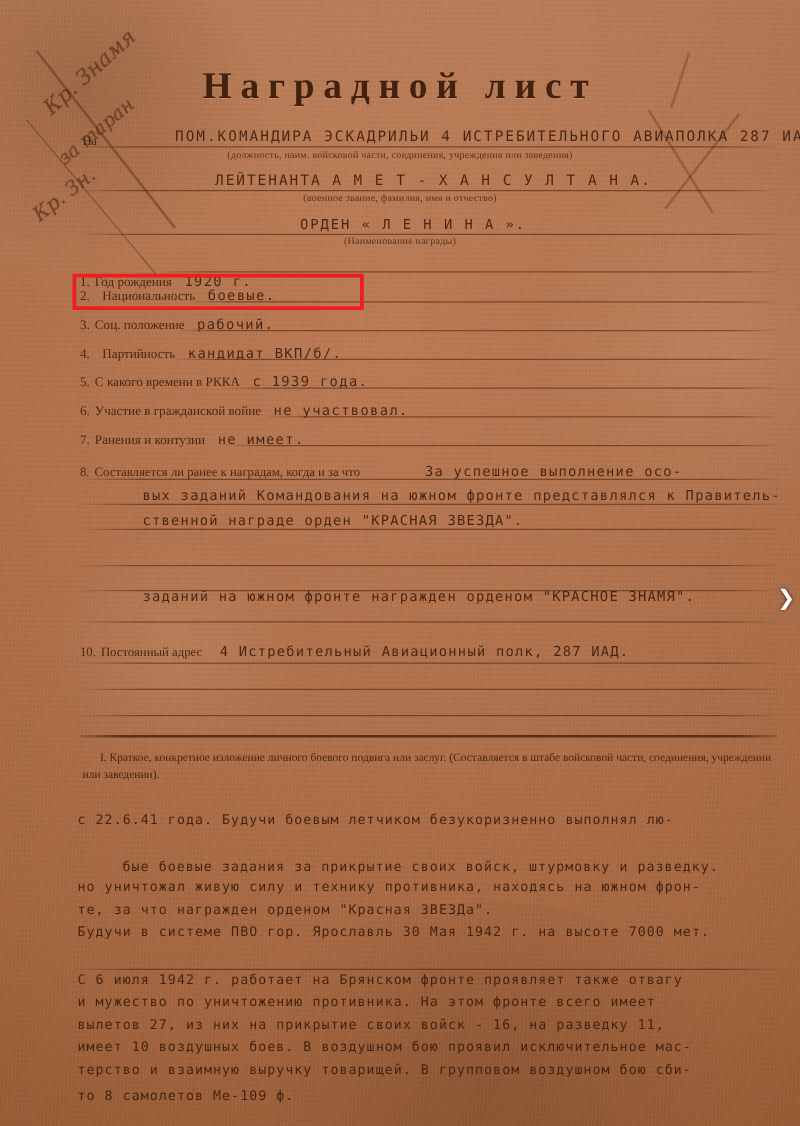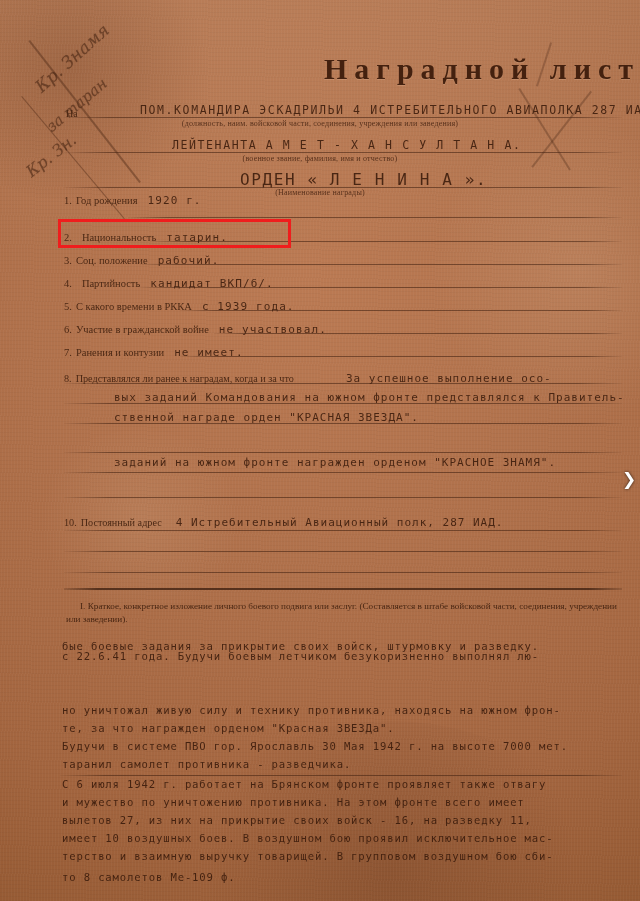--- a/index.html
+++ b/index.html
@@ -31,21 +31,21 @@
   .s1{left:-80px;top:-60px;width:300px;height:260px;background:radial-gradient(circle,rgba(90,46,22,.24),rgba(0,0,0,0) 70%);}
   .s2{right:-90px;top:120px;width:300px;height:300px;background:radial-gradient(circle,rgba(255,222,190,.13),rgba(0,0,0,0) 70%);}
   .s3{left:180px;bottom:-120px;width:420px;height:300px;background:radial-gradient(circle,rgba(70,34,14,.20),rgba(0,0,0,0) 72%);}
   .s4{left:30px;top:430px;width:220px;height:180px;background:radial-gradient(circle,rgba(255,225,195,.10),rgba(0,0,0,0) 70%);}
 
   
   .sheet{position:absolute;inset:0;color:#3c1d0d;}
 
   .title{
     position:absolute;left:0;right:0;top:52px;
-    text-align:right;
+    text-align:center;
     font-family:"Liberation Serif",serif;
     font-weight:700;
     font-size:30px;
     letter-spacing:7px;
     color:#44210f;
     text-shadow:0 1px 0 rgba(255,230,205,.16);
   }
 
   
   .tw{
@@ -160,36 +160,36 @@
     <div class="rule" style="left:64px;right:18px;top:117px;"></div>
     <div class="cap" style="top:119px;">(должность, наим. войсковой части, соединения, учреждения или заведения)</div>
 
     <div class="hdrline" style="left:124px;top:135px;">
       <span class="tw">ЛЕЙТЕНАНТА   А М Е Т - Х А Н   С У Л Т А Н А.</span>
     </div>
     <div class="rule" style="left:64px;right:18px;top:152px;"></div>
     <div class="cap" style="top:154px;">(военное звание, фамилия, имя и отчество)</div>
 
     <div class="hdrline" style="left:192px;top:170px;">
-      <span class="tw" style="font-size:16px;">ОРДЕН   « Л Е Н И Н А ».</span>
+      <span class="tw" style="font-size:11px;">ОРДЕН   « Л Е Н И Н А ».</span>
     </div>
     <div class="rule" style="left:64px;right:18px;top:187px;"></div>
     <div class="cap" style="top:188px;">(Наименование награды)</div>
 
-    <div class="row" style="top:190px;">
+    <div class="row" style="top:216px;">
       <span class="pr num">1.</span>
       <span class="pr lbl">Год  рождения</span>
       <span class="tw ans">1920 г.</span>
     </div>
     <div class="rule" style="left:128px;right:18px;top:217px;"></div>
 
     <div class="row" style="top:227px;">
       <span class="pr num">2.</span>
       <span class="pr lbl" style="margin-left:6px;text-align:center;">Национальность</span>
-      <span class="tw ans">татарин.</span>
+      <span class="tw ans">боевые.</span>
     </div>
     <div class="rule" style="left:150px;right:18px;top:241px;"></div>
 
     <div class="row" style="top:250px;">
       <span class="pr num">3.</span>
       <span class="pr lbl">Соц. положение</span>
       <span class="tw ans">рабочий.</span>
     </div>
     <div class="rule" style="left:140px;right:18px;top:264px;"></div>
 
@@ -216,58 +216,57 @@
 
     <div class="row" style="top:342px;">
       <span class="pr num">7.</span>
       <span class="pr lbl">Ранения и контузии</span>
       <span class="tw ans" style="">не имеет.</span>
     </div>
     <div class="rule" style="left:180px;right:18px;top:356px;"></div>
 
     <div class="wrap" style="left:64px;top:368px;">
       <span class="pr" style="font-size:10.2px;">8.</span>
-      <span class="pr" style="font-size:10.2px;">Представлялся ли ранее к наградам, когда  и   за   что</span>
+      <span class="pr" style="font-size:10.2px;">Составляется ли ранее к наградам, когда  и   за   что</span>
       <span class="tw">За успешное выполнение осо-</span>
     </div>
     <div class="rule" style="left:64px;right:18px;top:383px;"></div>
     <div class="wrap" style="left:66px;top:387px;">
       <span class="tw">вых заданий Командования на южном фронте представлялся к Правитель-</span>
     </div>
     <div class="rule" style="left:64px;right:18px;top:403px;"></div>
     <div class="wrap" style="left:66px;top:407px;">
       <span class="tw">ственной награде орден "КРАСНАЯ ЗВЕЗДА".</span>
     </div>
     <div class="rule" style="left:64px;right:18px;top:423px;"></div>
 
     <div class="rule" style="left:64px;right:18px;top:452px;"></div>
-    <div class="wrap" style="left:66px;top:452px;">
+    <div class="wrap" style="left:66px;top:468px;">
       <span class="tw">заданий на южном фронте награжден орденом "КРАСНОЕ ЗНАМЯ".</span>
     </div>
     <div class="rule" style="left:64px;right:18px;top:472px;"></div>
     <div class="rule" style="left:64px;right:18px;top:497px;"></div>
 
     <div class="wrap" style="left:64px;top:512px;">
       <span class="pr" style="font-size:10.2px;">10.</span>
       <span class="pr" style="font-size:10.2px;">Постоянный  адрес</span>
       <span class="tw" style="font-size:11px;letter-spacing:1px;margin-left:10px;">4 Истребительный Авиационный полк, 287 ИАД.</span>
     </div>
     <div class="rule" style="left:64px;right:18px;top:530px;"></div>
     <div class="rule" style="left:64px;right:18px;top:551px;"></div>
     <div class="rule" style="left:64px;right:18px;top:572px;"></div>
     <div class="rule thick" style="left:64px;right:18px;top:588px;"></div>
 
     <div class="sec-head">I. Краткое, конкретное изложение личного боевого подвига или заслуг. (Составляется в штабе войсковой части, соединения, учреждении или заведении).</div>
 
     <div class="body-line" style="top:650px;">с 22.6.41 года.  Будучи боевым летчиком безукоризненно выполнял лю-</div>
-    <div class="body-line" style="top:640px;">бые боевые задания  за прикрытие своих войск, штурмовку и разведку.</div>
+    <div class="body-line" style="top:688px;margin-left:36px;">бые боевые задания  за прикрытие своих войск, штурмовку и разведку.</div>
     <div class="body-line" style="top:704px;">но уничтожал живую силу и технику противника, находясь на южном фрон-</div>
     <div class="body-line" style="top:722px;">те, за что награжден орденом "Красная ЗВЕЗДа".</div>
     <div class="body-line" style="top:740px;">Будучи в системе ПВО гор. Ярославль 30 Мая 1942 г. на высоте 7000 мет.</div>
-    <div class="body-line" style="top:758px;">таранил самолет противника - разведчика.</div>
     <div class="rule" style="left:60px;right:18px;top:775px;"></div>
     <div class="body-line" style="top:778px;">С 6 июля 1942 г. работает на Брянском фронте проявляет также отвагу</div>
     <div class="body-line" style="top:796px;">и мужество по уничтожению противника. На этом фронте всего имеет</div>
     <div class="body-line" style="top:814px;">вылетов 27, из них на прикрытие своих войск - 16, на разведку 11,</div>
     <div class="body-line" style="top:832px;">имеет 10 воздушных боев. В воздушном бою проявил исключительное мас-</div>
     <div class="body-line" style="top:850px;">терство и взаимную выручку товарищей. В групповом воздушном бою сби-</div>
     <div class="body-line" style="top:871px;">то 8 самолетов Ме-109 ф.</div>
 
     <div class="stroke" style="left:30px;top:40px;width:180px;height:1.6px;transform:rotate(52deg);"></div>
     <div class="stroke" style="left:22px;top:96px;width:160px;height:1.4px;transform:rotate(50deg);"></div>

